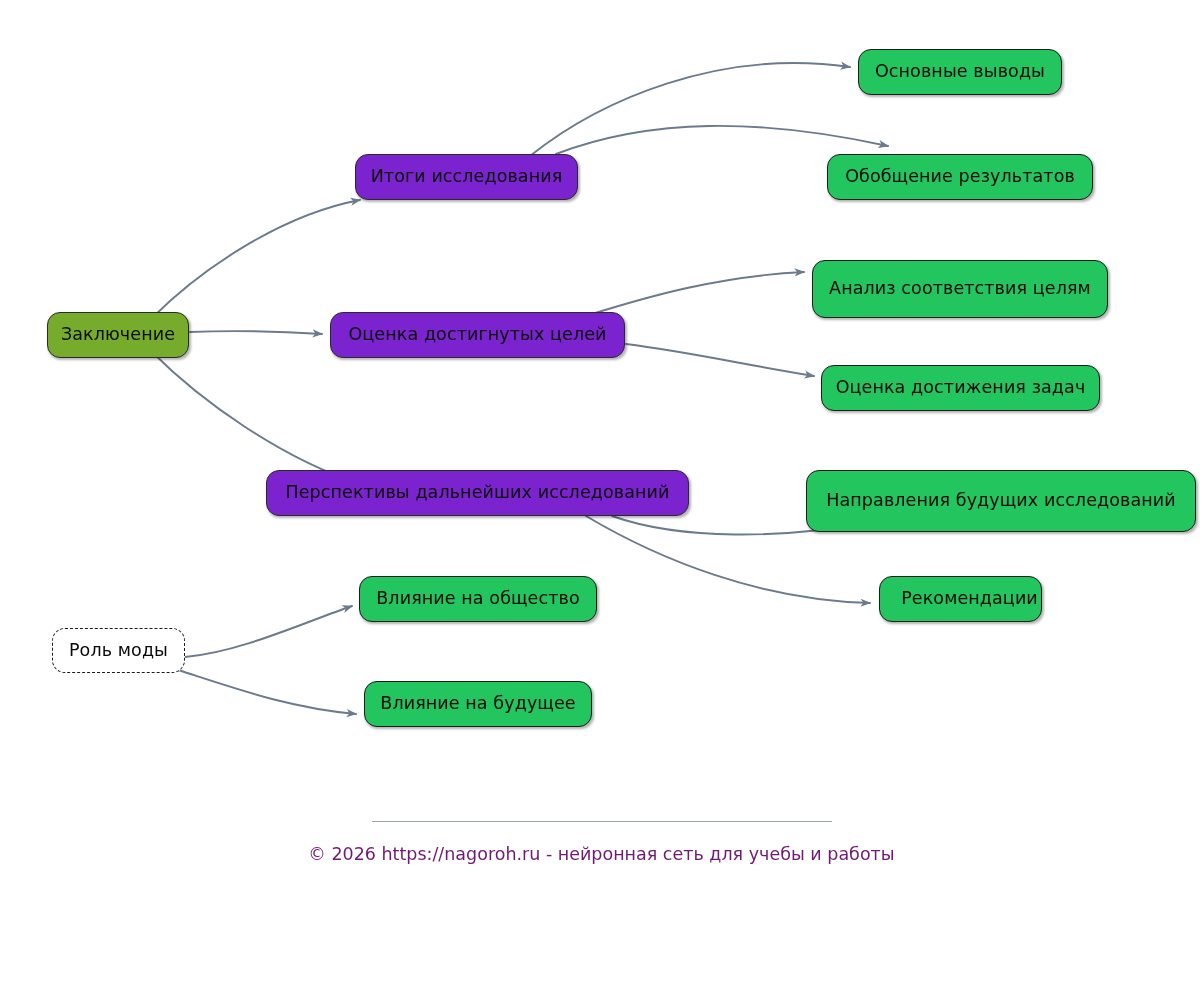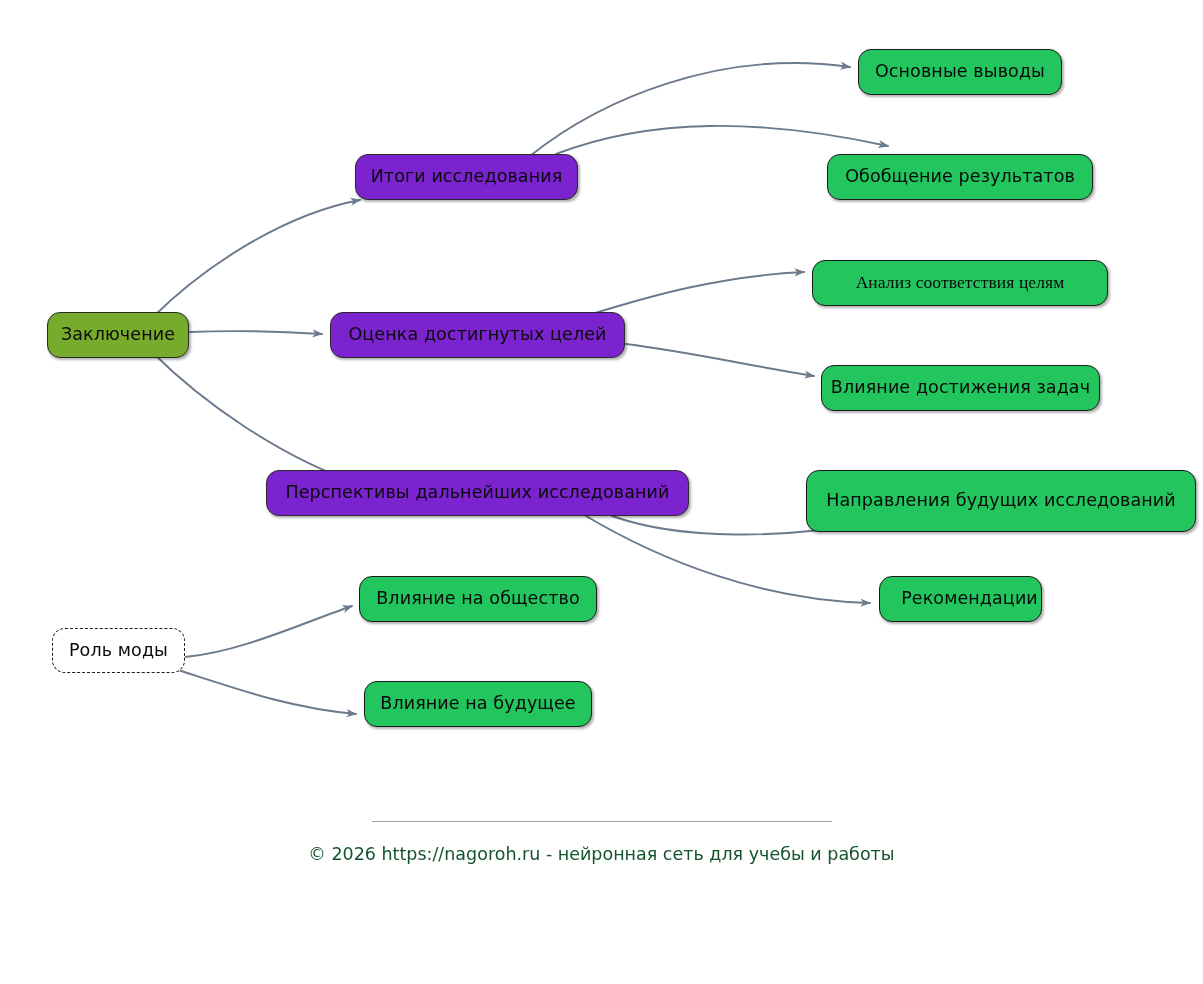--- a/index.html
+++ b/index.html
@@ -88,21 +88,21 @@
     margin: 0 auto;
   }
   #footer-rule {
     width: 460px;
     height: 0;
     border-top: 1.4px solid #98a2b3;
     margin: 21px auto 0 auto;
   }
   #footer-credit {
     margin-top: 21px;
-    color: #14532d;
+    color: #701a75;
     font-size: 17.5px;
     line-height: 22px;
   }
 </style>
 </head>
 <body>
 
 <div id="canvas">
 
   <svg id="edge-layer" viewBox="0 0 1203 984" xmlns="http://www.w3.org/2000/svg">
@@ -138,25 +138,25 @@
       </div>
       <div class="node branch" style="left: 266px; top: 470px; width: 423px; height: 46px;">
         <span class="node-label">Перспективы дальнейших исследований</span>
       </div>
       <div class="node leaf" style="left: 858px; top: 49px; width: 204px; height: 46px;">
         <span class="node-label">Основные выводы</span>
       </div>
       <div class="node leaf" style="left: 827px; top: 154px; width: 266px; height: 46px;">
         <span class="node-label">Обобщение результатов</span>
       </div>
-      <div class="node leaf" style="left: 812px; top: 260px; width: 296px; height: 46px; font-family: Liberation Serif, serif;">
+      <div class="node leaf" style="left: 812px; top: 260px; width: 296px; height: 58px;">
         <span class="node-label">Анализ соответствия целям</span>
       </div>
       <div class="node leaf" style="left: 821px; top: 365px; width: 279px; height: 46px;">
-        <span class="node-label">Влияние достижения задач</span>
+        <span class="node-label">Оценка достижения задач</span>
       </div>
       <div class="node leaf" style="left: 806px; top: 470px; width: 390px; height: 62px;">
         <span class="node-label">Направления будущих исследований</span>
       </div>
       <div class="node leaf" style="left: 879px; top: 576px; width: 163px; height: 46px; padding-left: 18px;">
         <span class="node-label">Рекомендации</span>
       </div>
       <div class="node dashed" style="left: 52px; top: 628px; width: 133px; height: 45px;">
         <span class="node-label">Роль моды</span>
       </div>

